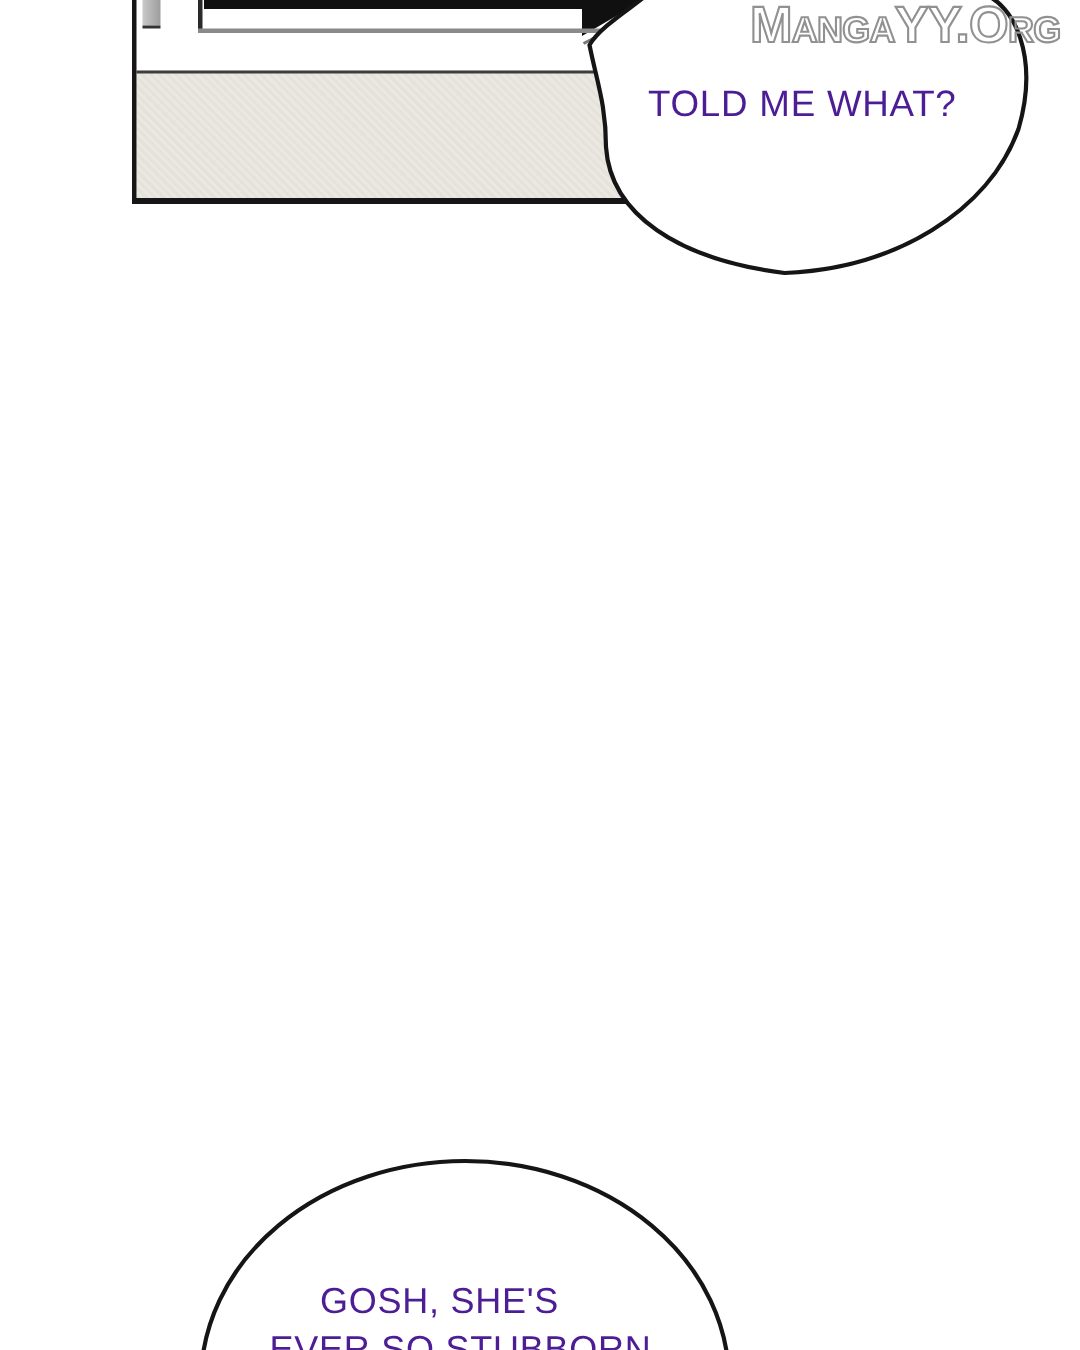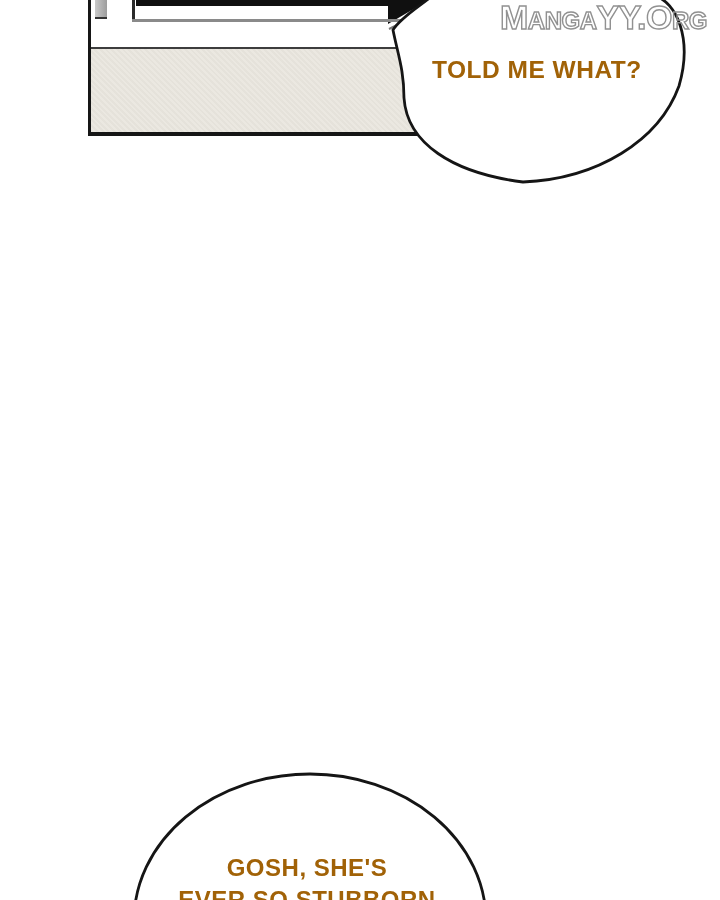--- a/index.html
+++ b/index.html
@@ -35,28 +35,28 @@
                          background-image: repeating-linear-gradient(45deg,
                            rgba(120,115,100,0.05) 0 2px, rgba(255,255,255,0) 2px 4px);
                          border-top: 2px solid #3d3d3d; z-index: 1; }
 
   
   #bubbles-svg { left: 0; top: 0; width: 720px; height: 900px; z-index: 2; }
 
   .bubble-text {
     position: absolute;
     z-index: 3;
-    font-weight: 700;
-    color: #a16207;
+    font-weight: 400;
+    color: #4c1d95;
     letter-spacing: 0.5px;
     text-align: center;
     white-space: nowrap;
   }
   #top-bubble-text   { left: 432px; top: 56px;  width: 200px; font-size: 24.5px; }
-  #bottom-bubble-l1  { left: 157px; top: 854px; width: 300px; font-size: 24px; }
+  #bottom-bubble-l1  { left: 143px; top: 854px; width: 300px; font-size: 24px; }
   #bottom-bubble-l2  { left: 157px; top: 886px; width: 300px; font-size: 24px; }
 
   
   #site-watermark {
     position: absolute;
     left: 500px; top: -6px; width: 220px;
     z-index: 4;
     font-size: 34px;
     line-height: 1.4;
     font-weight: 700;

